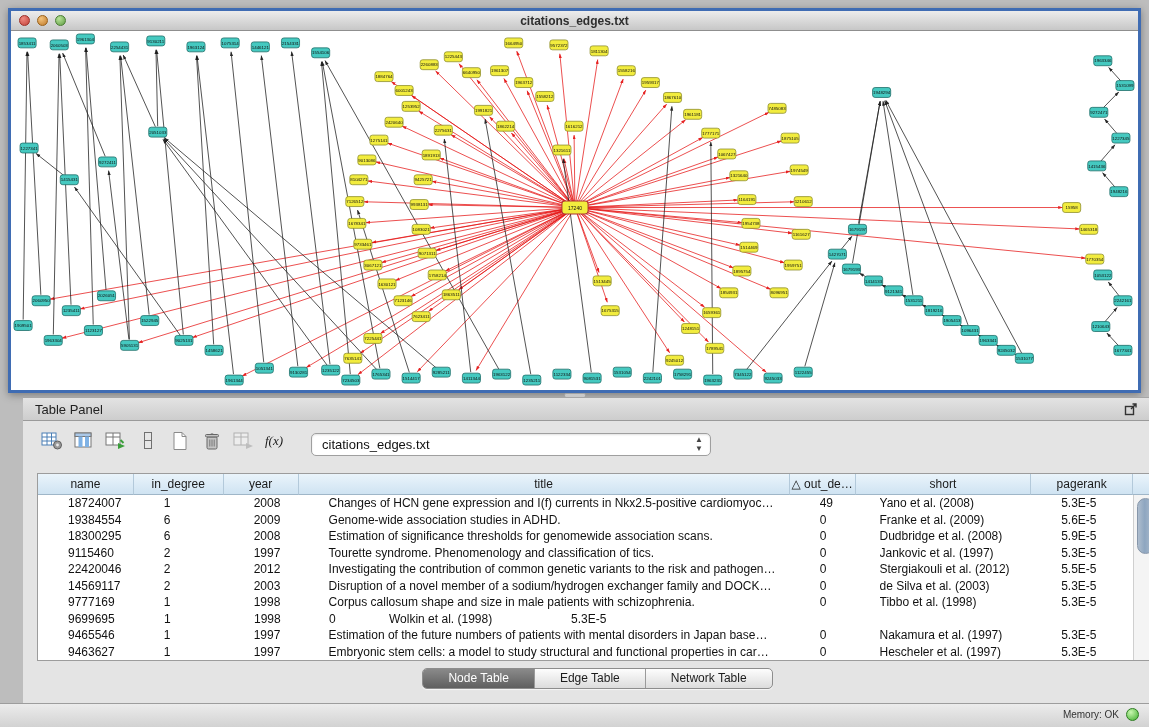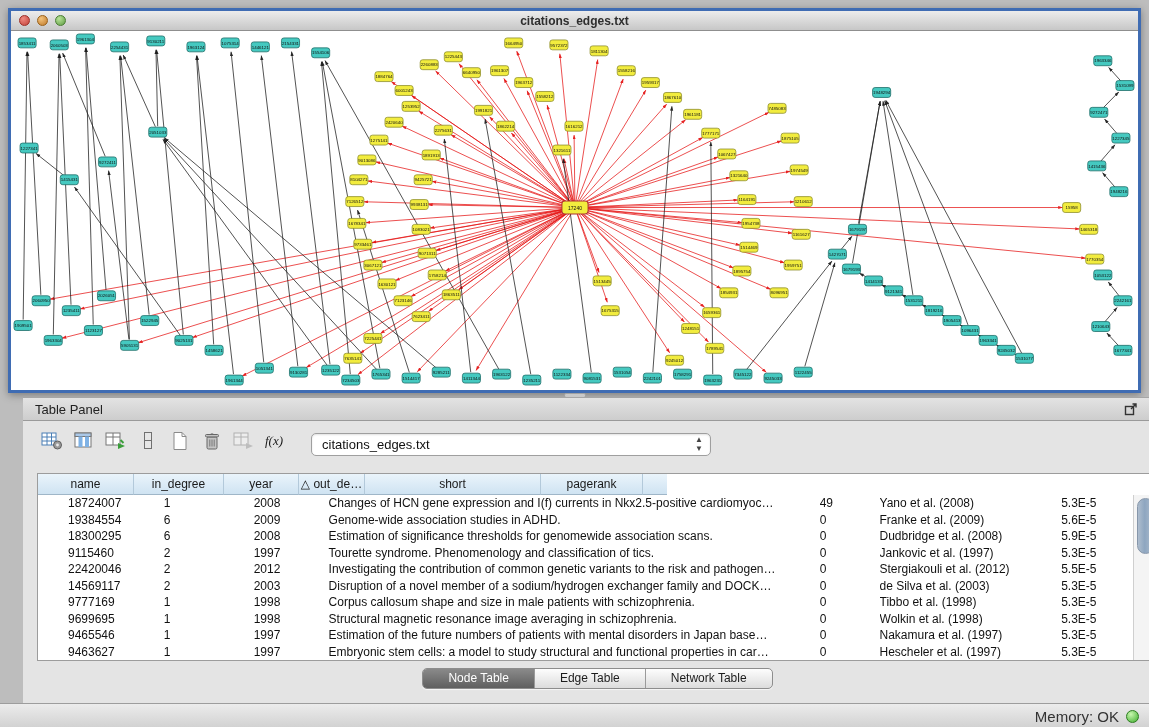--- a/index.html
+++ b/index.html
@@ -66,21 +66,21 @@
   .tabset { display:inline-flex; border:1px solid #8d8d8d; border-radius:5px; overflow:hidden;
             background:linear-gradient(#fdfdfd,#dcdcdc); box-shadow:0 1px 1px rgba(255,255,255,.7); }
   .tab { font-size:12px; color:#1c1c1c; padding:2px 25px; border-right:1px solid #9a9a9a; line-height:15px; }
   .tab:last-child { border-right:none; }
   .tab.sel { background:linear-gradient(#8a8a8a,#5f5f5f); color:#fff; }
 
   
   .status-bar { position:absolute; left:0; bottom:0; width:1149px; height:24px;
                 background:linear-gradient(#ececec,#d2d2d2); border-top:1px solid #9d9d9d; }
   .status-right { position:absolute; right:10px; top:4px; display:flex; align-items:center; gap:7px; }
-  .mem-label { font-size:15px; color:#333; }
+  .mem-label { font-size:10px; color:#333; }
   .mem-dot { width:13px; height:13px; border-radius:50%; border:1px solid #2c7d1f;
              background:radial-gradient(circle at 35% 30%, #c9f7b0, #3fae2d); }
 </style>
 </head>
 <body>
 
 <div id="root">
 
   <div class="net-window">
     <div class="titlebar">
@@ -849,20 +849,21 @@
             <span>▼</span>
           </div>
       </div>
     </div>
 
     <div class="data-table">
       <div class="thead" id="thead">
           <div class="hcell c0">name</div>
           <div class="hcell c1">in_degree</div>
           <div class="hcell c2">year</div>
+          <div class="hcell c3">title</div>
           <div class="hcell c4">△ out_de…</div>
           <div class="hcell c5">short</div>
           <div class="hcell c6">pagerank</div>
           <div class="hcell c7"></div>
         </div>
       <div class="tbody" id="tbody">
           <div class="trow">
             <div class="bcell c0 a0">18724007</div>
             <div class="bcell c1 a1">1</div>
             <div class="bcell c2 a2">2008</div>
@@ -922,21 +923,20 @@
             <div class="bcell c2 a2">1998</div>
             <div class="bcell c3 a3">Corpus callosum shape and size in male patients with schizophrenia.</div>
             <div class="bcell c4 a4">0</div>
             <div class="bcell c5 a5">Tibbo et al. (1998)</div>
             <div class="bcell c6 a6">5.3E-5</div>
           </div>
           <div class="trow">
             <div class="bcell c0 a0">9699695</div>
             <div class="bcell c1 a1">1</div>
             <div class="bcell c2 a2">1998</div>
-            <div class="bcell c3 a3">Structural magnetic resonance image averaging in schizophrenia.</div>
             <div class="bcell c4 a4">0</div>
             <div class="bcell c5 a5">Wolkin et al. (1998)</div>
             <div class="bcell c6 a6">5.3E-5</div>
           </div>
           <div class="trow">
             <div class="bcell c0 a0">9465546</div>
             <div class="bcell c1 a1">1</div>
             <div class="bcell c2 a2">1997</div>
             <div class="bcell c3 a3">Estimation of the future numbers of patients with mental disorders in Japan base…</div>
             <div class="bcell c4 a4">0</div>

